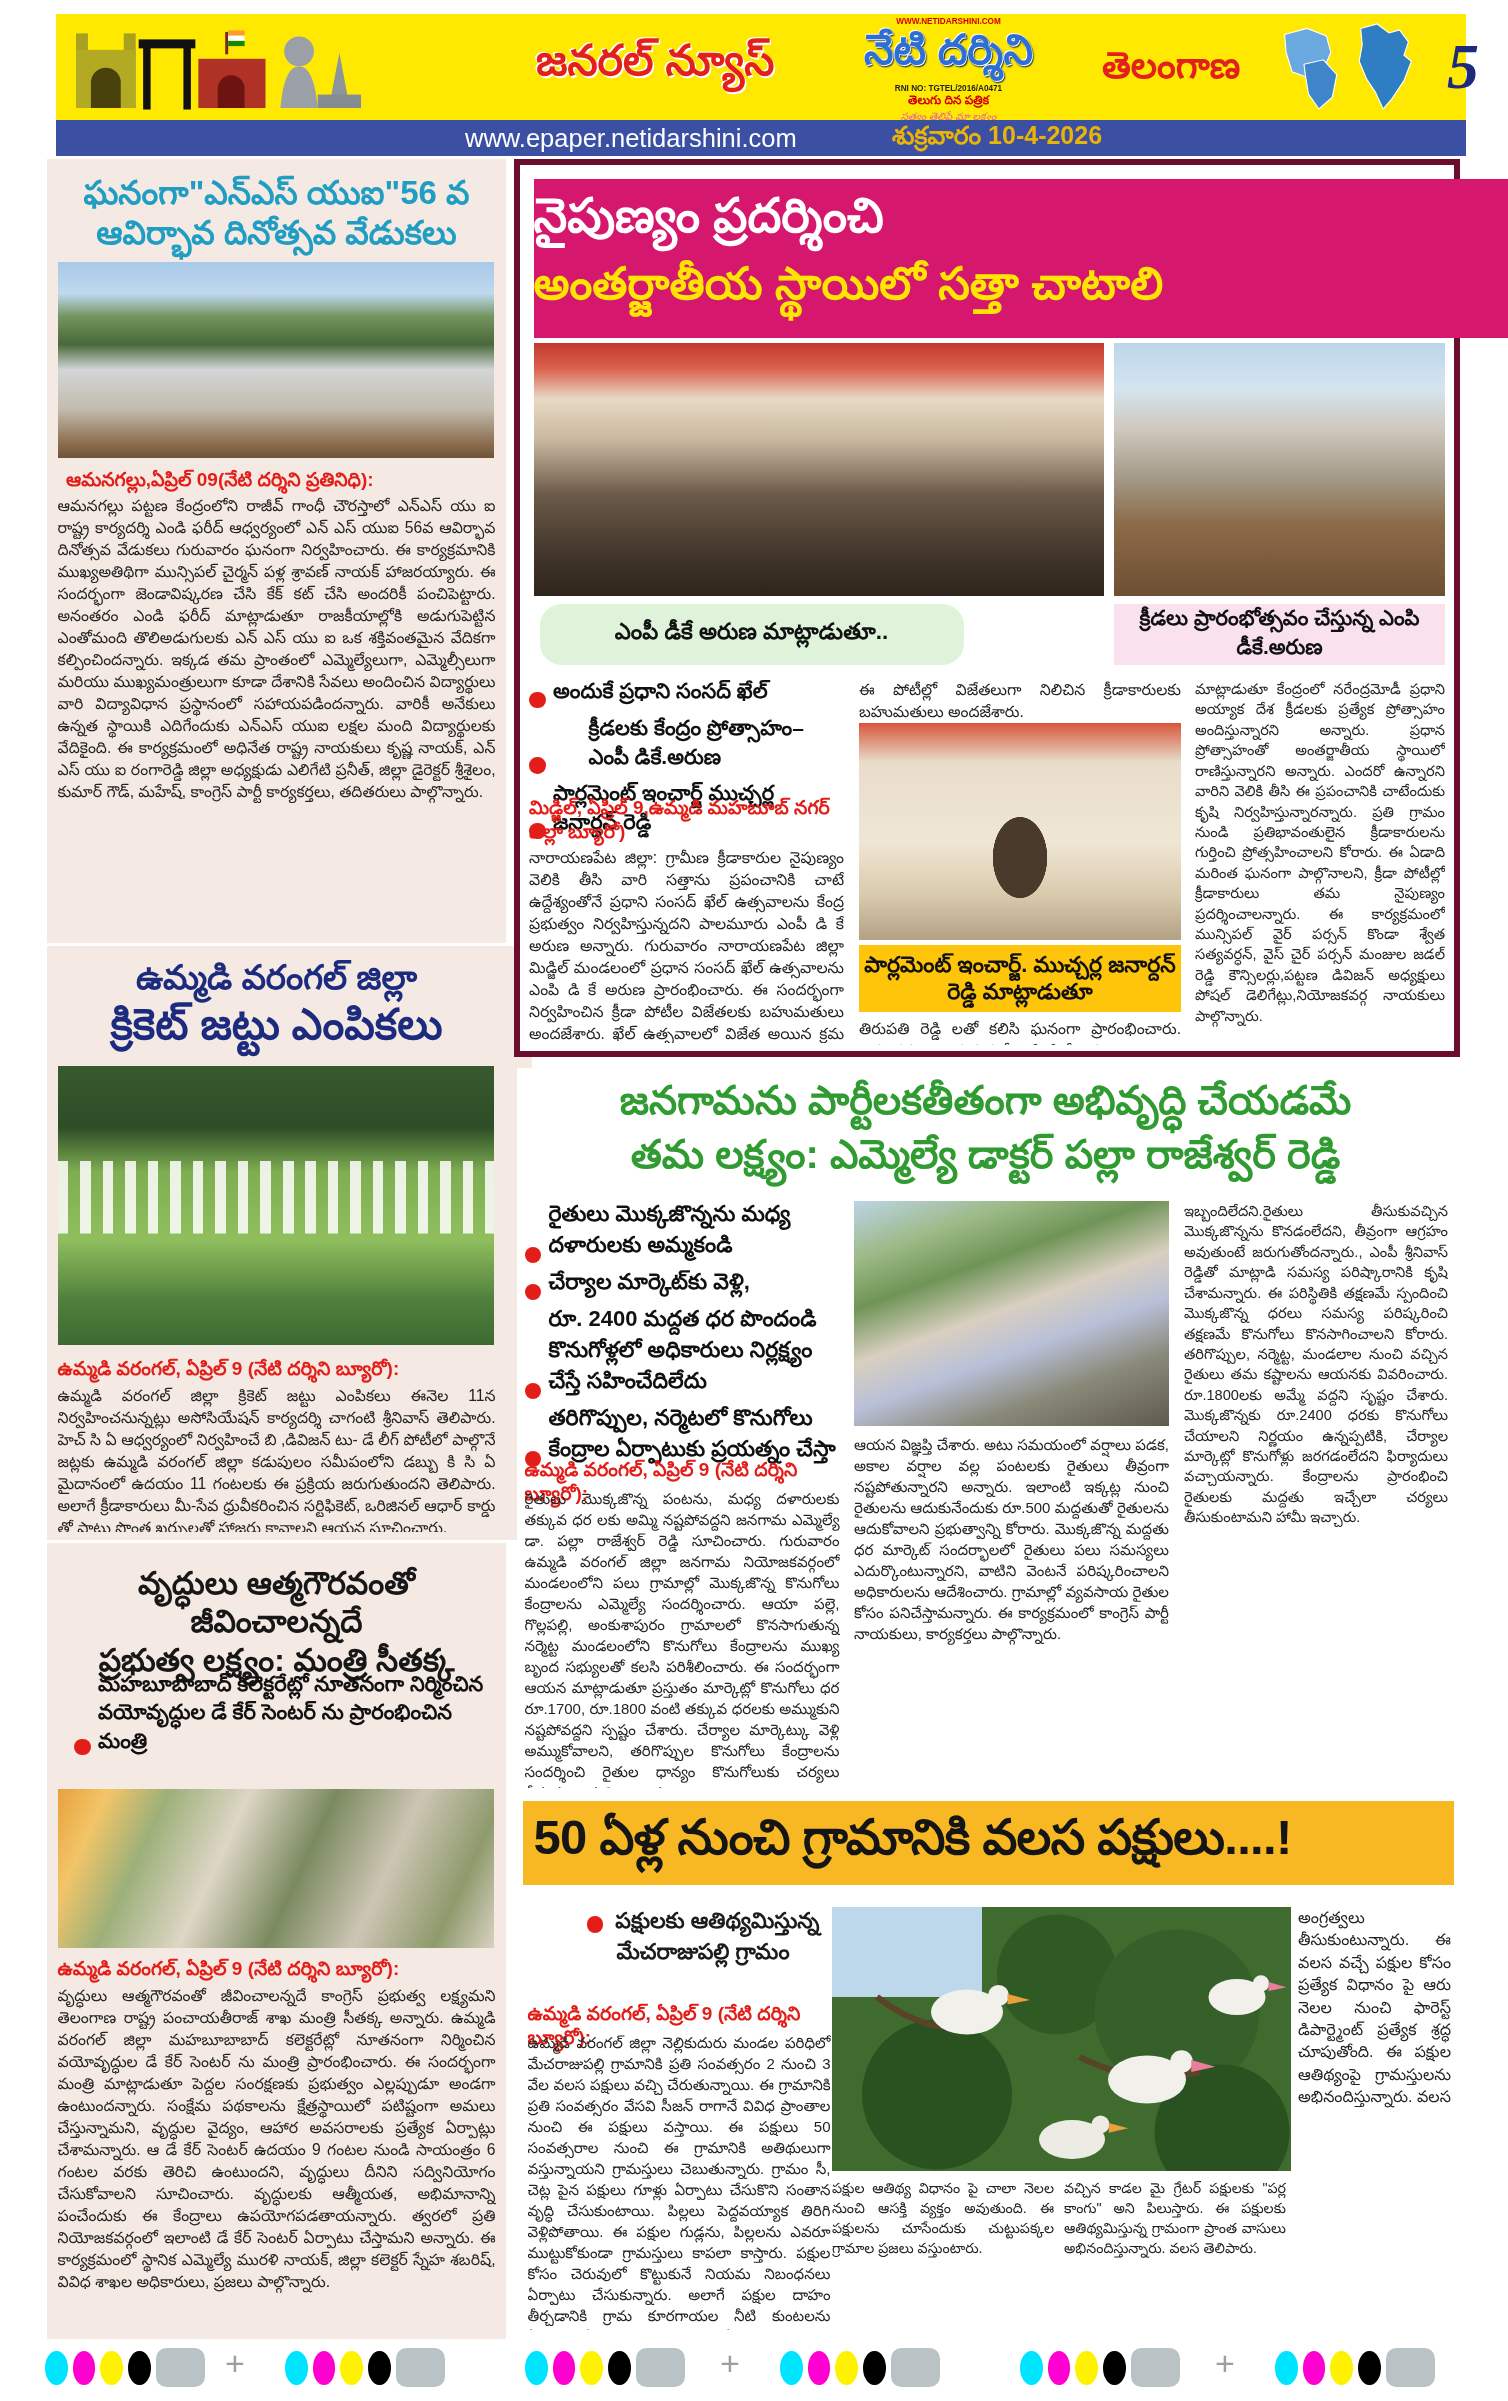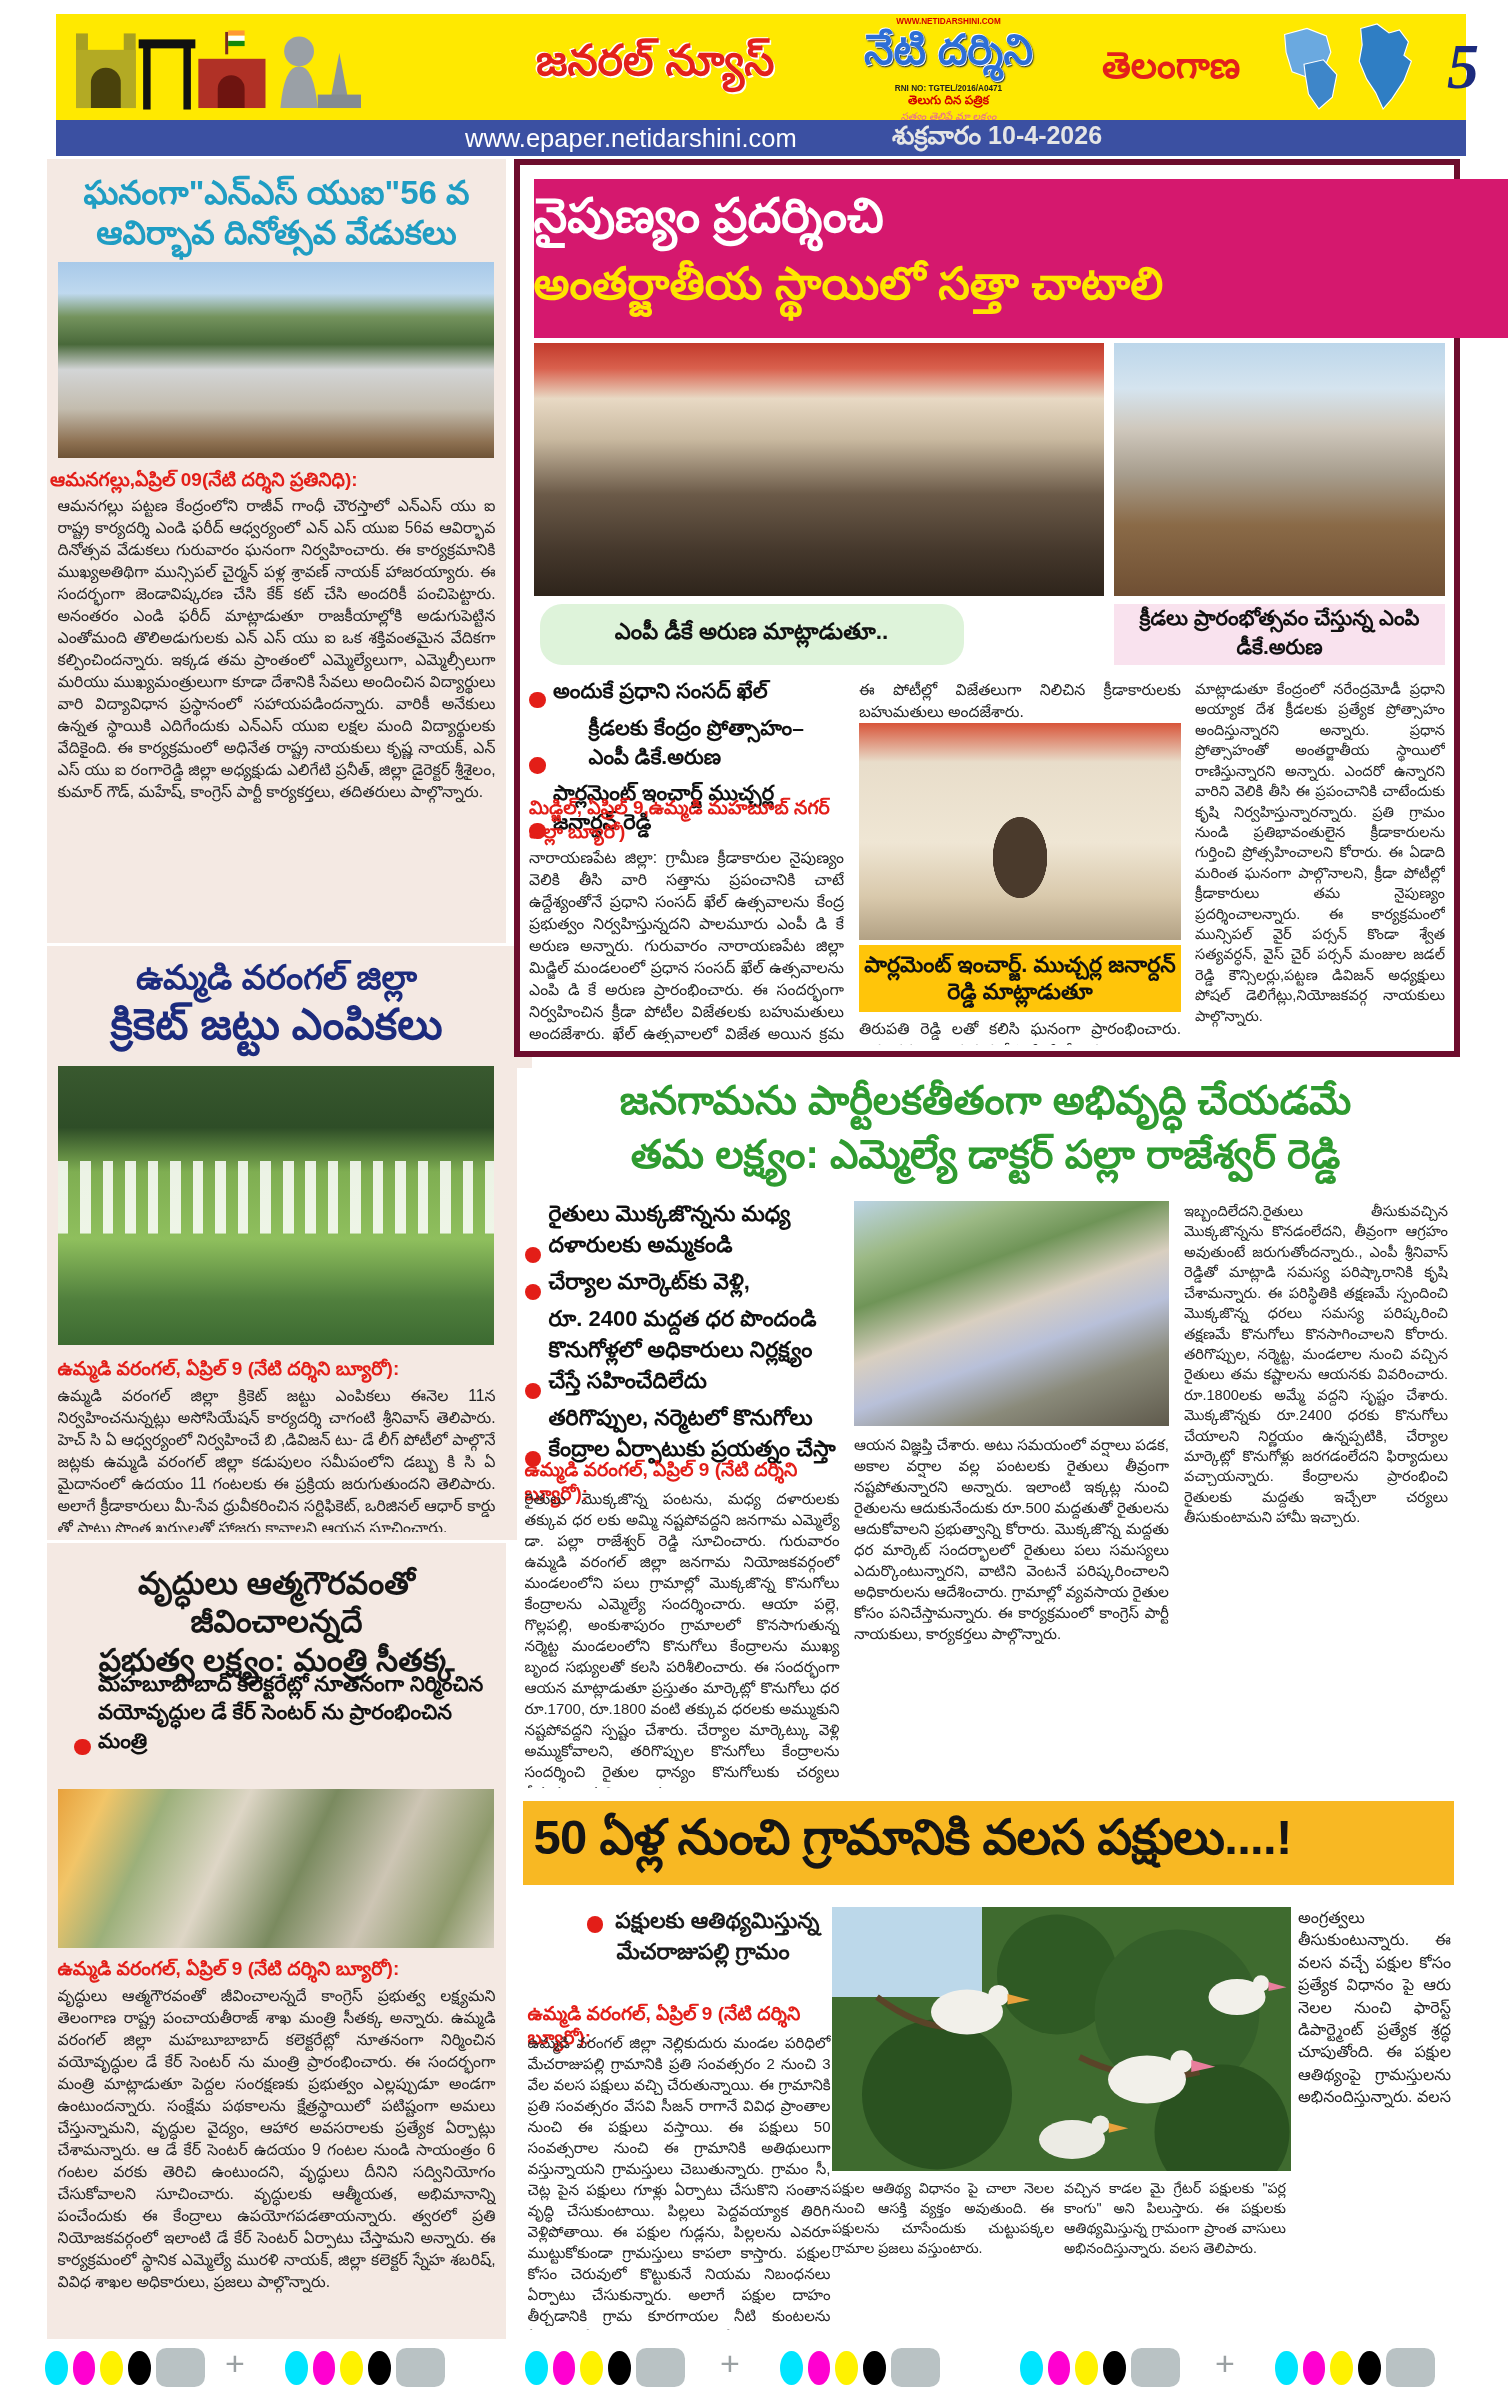--- a/index.html
+++ b/index.html
@@ -17,21 +17,21 @@
              text-shadow:0.7px 0.7px 0 #fff,-0.7px -0.7px 0 #fff,1.5px 1.5px 1.5px #123;}
   .logo-rni{font-size:8.2px;color:#222;font-weight:bold;}
   .logo-tagline{font-size:12px;color:#d10000;font-weight:bold;}
   .logo-slogan{font-size:10.5px;color:#e55fa0;font-style:italic;}
   .edition{position:absolute;left:1046px;top:31.5px;font-size:37px;font-weight:bold;color:#e3201b;}
   .maps{position:absolute;left:1215px;top:7.5px;width:157px;height:91px;}
   .pageno{position:absolute;left:1391px;top:16.5px;font-size:64px;font-weight:bold;color:#1c2b7d;
           font-family:"Liberation Serif","DejaVu Serif",serif;font-style:italic;}
   .datebar{left:56px;top:120px;width:1410px;height:36px;background:#3b50a2;display:flex;align-items:center;}
   .datebar .url{position:absolute;left:409px;font-size:25.5px;color:#fff;}
-  .datebar .date{position:absolute;left:836px;font-size:25px;color:#e5e5e5;font-weight:bold;}
+  .datebar .date{position:absolute;left:836px;font-size:25px;color:#eab308;font-weight:bold;}
   
   .panel{background:#f4e9e3;}
   .headline{text-align:center;font-weight:bold;line-height:1.22;}
   .h-teal{color:#1f9dc3;font-size:33px;}
   .h-navy{color:#1c2b7d;}
   .h-black{color:#171717;font-size:31.5px;}
   .h-green{color:#2f9b30;font-size:40px;line-height:1.35;}
   .dateline{color:#e31e18;font-weight:bold;font-size:19px;line-height:1.25;}
   .bodytxt{font-size:15.7px;line-height:1.4;text-align:justify;color:#232323;overflow:hidden;}
   .bullet-row{display:flex;gap:7.5px;align-items:flex-end;font-weight:bold;color:#111;}
@@ -100,21 +100,21 @@
   <div class="url">www.epaper.netidarshini.com</div>
   <div class="date">శుక్రవారం 10-4-2026</div>
 </div>
 
 <div class="abs panel" style="left:47px;top:159px;width:459px;height:784px;">
   <div class="abs headline h-teal" style="left:7.5px;top:13.5px;width:444px;">
     <div>ఘనంగా"ఎన్ఎస్ యుఐ"56 వ</div>
     <div>ఆవిర్భావ దినోత్సవ వేడుకలు</div>
   </div>
   <div class="abs photo ph-nsui" style="left:11.2px;top:103px;width:436px;height:196px;"></div>
-  <div class="abs dateline" style="left:3px;top:309px;width:438px;">ఆమనగల్లు,ఏప్రిల్ 09(నేటి దర్శిని ప్రతినిధి):</div>
+  <div class="abs dateline" style="left:19px;top:309px;width:438px;">ఆమనగల్లు,ఏప్రిల్ 09(నేటి దర్శిని ప్రతినిధి):</div>
   <div class="abs bodytxt" style="left:10.5px;top:336px;width:438px;height:439px;">ఆమనగల్లు పట్టణ కేంద్రంలోని రాజీవ్ గాంధీ చౌరస్తాలో ఎన్ఎస్ యు ఐ రాష్ట్ర కార్యదర్శి ఎండి ఫరీద్ ఆధ్వర్యంలో ఎన్ ఎస్ యుఐ 56వ ఆవిర్భావ దినోత్సవ వేడుకలు గురువారం ఘనంగా నిర్వహించారు. ఈ కార్యక్రమానికి ముఖ్యఅతిథిగా మున్సిపల్ చైర్మన్ పళ్ల శ్రావణ్ నాయక్ హాజరయ్యారు. ఈ సందర్భంగా జెండావిష్కరణ చేసి కేక్ కట్ చేసి అందరికీ పంచిపెట్టారు. అనంతరం ఎండి ఫరీద్ మాట్లాడుతూ రాజకీయాల్లోకి అడుగుపెట్టిన ఎంతోమంది తొలిఅడుగులకు ఎన్ ఎస్ యు ఐ ఒక శక్తివంతమైన వేదికగా కల్పించిందన్నారు. ఇక్కడ తమ ప్రాంతంలో ఎమ్మెల్యేలుగా, ఎమ్మెల్సీలుగా మరియు ముఖ్యమంత్రులుగా కూడా దేశానికి సేవలు అందించిన విద్యార్థులు వారి విద్యావిధాన ప్రస్థానంలో సహాయపడిందన్నారు. వారికీ అనేకులు ఉన్నత స్థాయికి ఎదిగేందుకు ఎన్ఎస్ యుఐ లక్షల మంది విద్యార్థులకు వేదికైంది. ఈ కార్యక్రమంలో అధినేత రాష్ట్ర నాయకులు కృష్ణ నాయక్, ఎన్ ఎస్ యు ఐ రంగారెడ్డి జిల్లా అధ్యక్షుడు ఎలిగేటి ప్రనీత్, జిల్లా డైరెక్టర్ శ్రీశైలం, కుమార్ గౌడ్, మహేష్, కాంగ్రెస్ పార్టీ కార్యకర్తలు, తదితరులు పాల్గొన్నారు.</div>
 </div>
 
 <div class="abs panel" style="left:47px;top:946px;width:459px;height:594px;padding-left:26px;">
   <div class="abs headline h-navy" style="left:7.5px;top:10.5px;width:444px;font-size:34px;">ఉమ్మడి వరంగల్ జిల్లా</div>
   <div class="abs headline h-navy" style="left:7.5px;top:52px;width:444px;font-size:43px;">క్రికెట్ జట్టు ఎంపికలు</div>
   <div class="abs photo ph-cricket" style="left:11.2px;top:120px;width:436px;height:279px;"></div>
   <div class="abs dateline" style="left:10.5px;top:411px;width:438px;">ఉమ్మడి వరంగల్, ఏప్రిల్ 9 (నేటి దర్శిని బ్యూరో):</div>
   <div class="abs bodytxt" style="left:10.5px;top:439px;width:438px;height:147px;">ఉమ్మడి వరంగల్ జిల్లా క్రికెట్ జట్టు ఎంపికలు ఈనెల 11న నిర్వహించనున్నట్లు అసోసియేషన్ కార్యదర్శి చాగంటి శ్రీనివాస్ తెలిపారు. హెచ్ సి ఏ ఆధ్వర్యంలో నిర్వహించే బి ,డివిజన్ టు- డే లీగ్ పోటీలో పాల్గొనే జట్లకు ఉమ్మడి వరంగల్ జిల్లా కడుపులం సమీపంలోని డబ్బు కి సి ఏ మైదానంలో ఉదయం 11 గంటలకు ఈ ప్రక్రియ జరుగుతుందని తెలిపారు. అలాగే క్రీడాకారులు మీ-సేవ ధ్రువీకరించిన సర్టిఫికెట్, ఒరిజినల్ ఆధార్ కార్డు తో పాటు సొంత ఖర్చులతో హాజరు కావాలని ఆయన సూచించారు.</div>
 </div>

